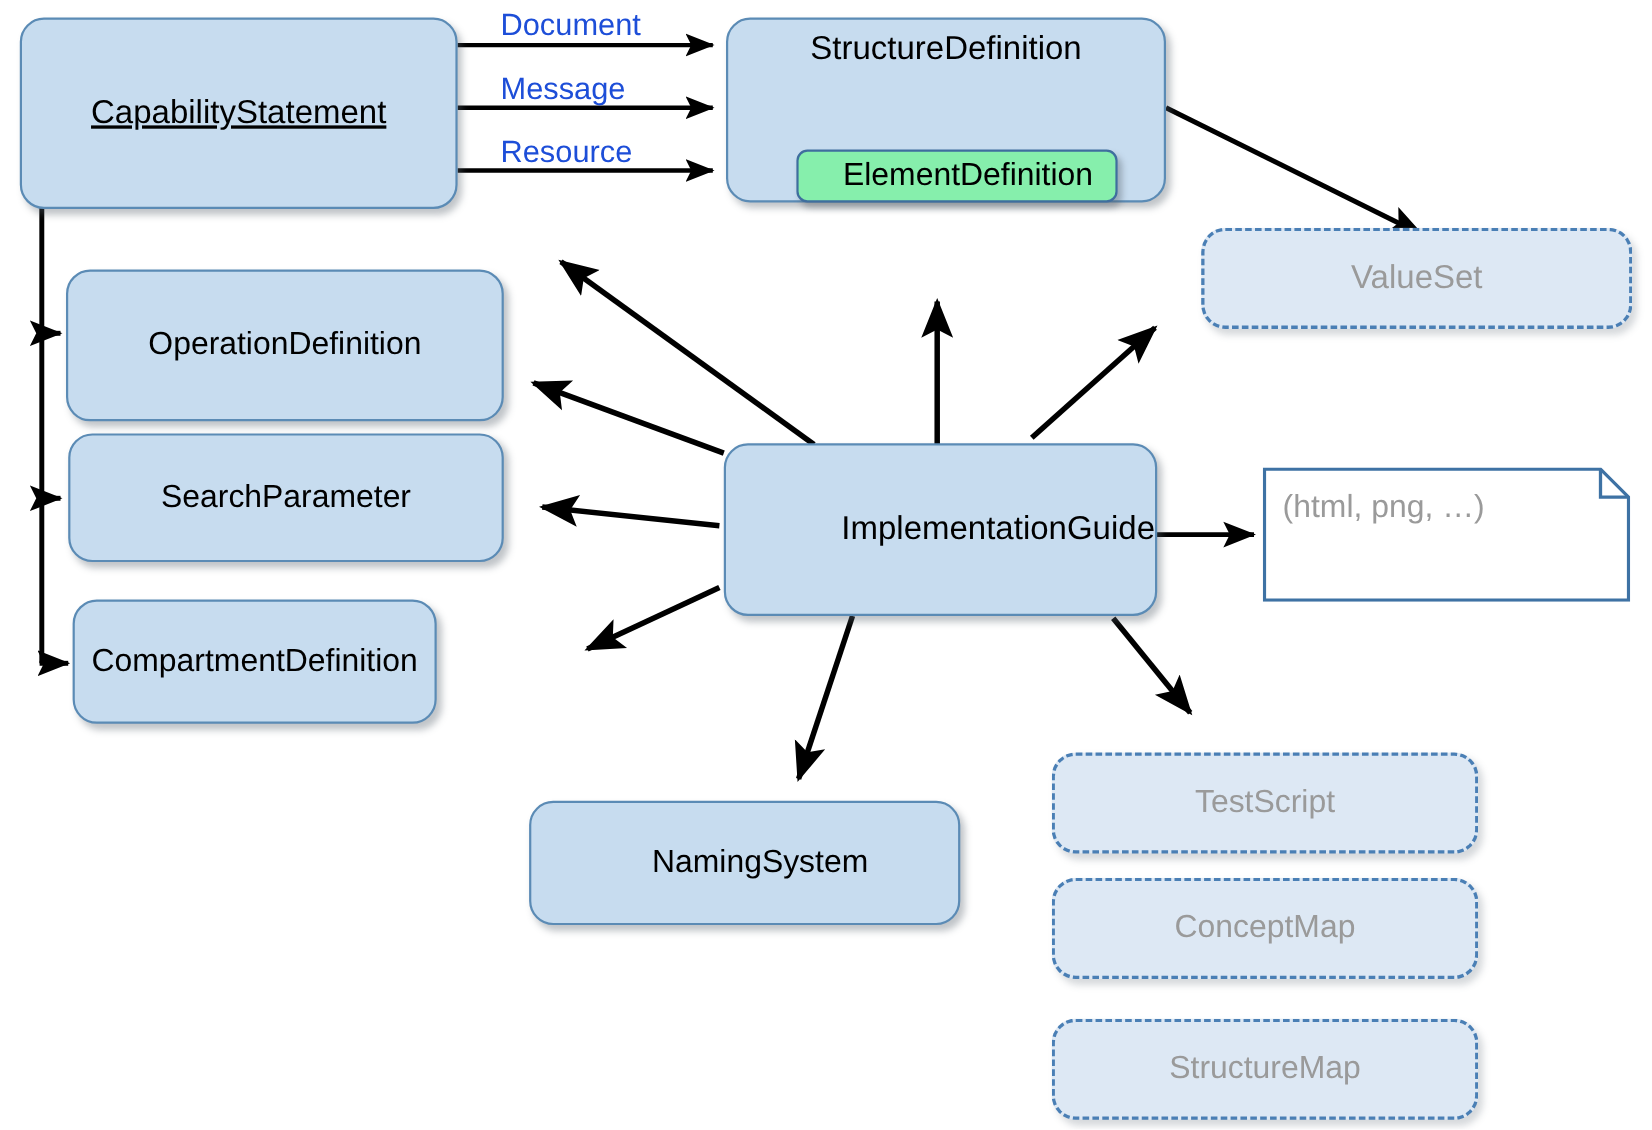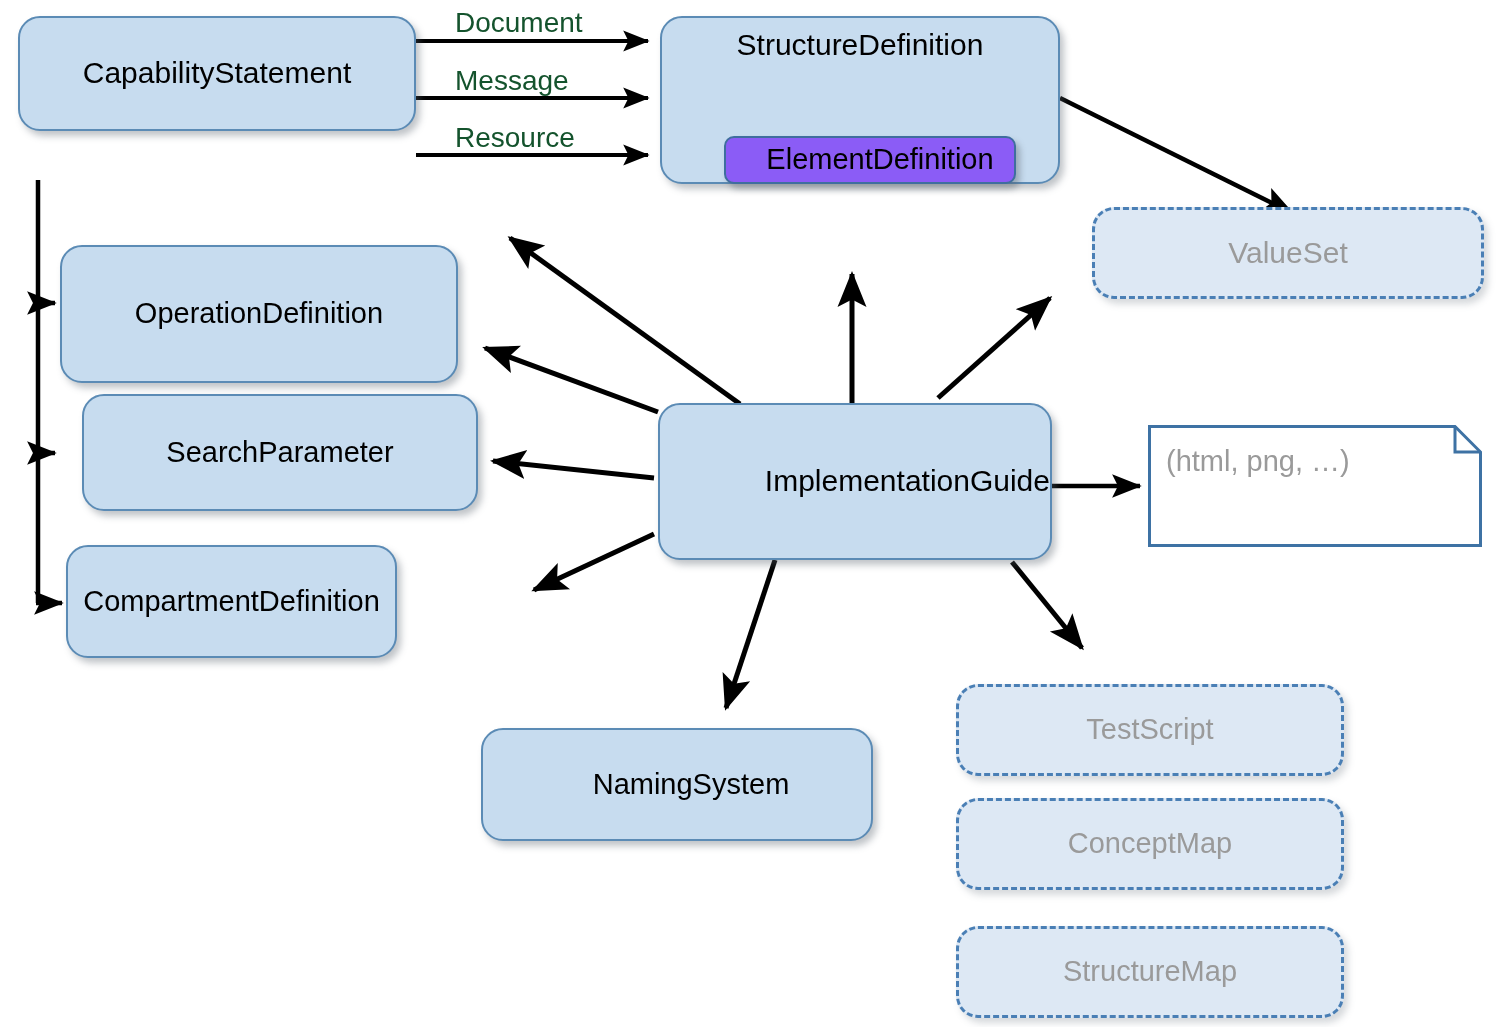--- a/index.html
+++ b/index.html
@@ -35,21 +35,21 @@
     border-radius: 22px;
     line-height: 1.15;
   }
   .node.solid {
     background: #c7dcef;
     border: 2px solid #5b8bb5;
     color: #000000;
     box-shadow: 4px 5px 7px rgba(90, 100, 110, 0.38);
   }
   .node.inner {
-    background: #8b5cf6;
+    background: #86efac;
     border: 2px solid #3f6e9e;
     color: #000000;
     border-radius: 10px;
     box-shadow: 4px 5px 6px rgba(80, 90, 100, 0.40);
     padding-left: 20px;
   }
   .node.ghost {
     background: #dde8f4;
     border: 3px dashed #4a7fb5;
     color: #9a9a9a;
@@ -67,21 +67,21 @@
     position: absolute;
     left: 0; top: 0; right: 0; bottom: 0;
     z-index: 0;
   }
   .note .note-text {
     position: relative;
     z-index: 1;
   }
   .edge-label {
     position: absolute;
-    color: #14532d;
+    color: #1d4ed8;
     white-space: nowrap;
   }
   .t30 { font-size: 30px; }
   .t29 { font-size: 29px; }
   .t28 { font-size: 28px; }
 </style>
 </head>
 <body>
 
 <div id="canvas">
@@ -153,40 +153,40 @@
 
     <g>
       <line x1="775" y1="560" x2="726" y2="708" stroke="#000" stroke-width="5" marker-end="url(#ahb)"></line>
     </g>
 
     <g>
       <line x1="1012" y1="562" x2="1082" y2="648" stroke="#000" stroke-width="5" marker-end="url(#ahb)"></line>
     </g>
   </svg>
 
-  <div class="node solid t30" style="left:18px; top:16px; width:398px; height:115px;">
+  <div class="node solid t30" style="left:18px; top:16px; width:398px; height:174px;text-decoration:underline;">
     <span>CapabilityStatement</span>
   </div>
 
   <div class="node solid" style="left:660px; top:16px; width:400px; height:168px; display:block;">
     <div class="t30" style="padding-top:10px;">StructureDefinition</div>
     <div class="node inner t29" style="left:62px; top:118px; width:292px; height:48px; position:absolute;">
       <span>ElementDefinition</span>
     </div>
   </div>
 
   <div class="node ghost t30" style="left:1092px; top:207px; width:392px; height:92px;align-items:center;">
     <span>ValueSet</span>
   </div>
 
   <div class="node solid t29" style="left:60px; top:245px; width:398px; height:138px;">
     <span>OperationDefinition</span>
   </div>
 
-  <div class="node solid t29" style="left:62px; top:394px; width:396px; height:117px;margin-left:20px;">
+  <div class="node solid t29" style="left:62px; top:394px; width:396px; height:117px;">
     <span>SearchParameter</span>
   </div>
 
   <div class="node solid t29" style="left:66px; top:545px; width:331px; height:113px;">
     <span>CompartmentDefinition</span>
   </div>
 
   <div class="node solid t30" style="left:658px; top:403px; width:394px; height:157px;justify-content:flex-end;">
     <span>ImplementationGuide</span>
   </div>

